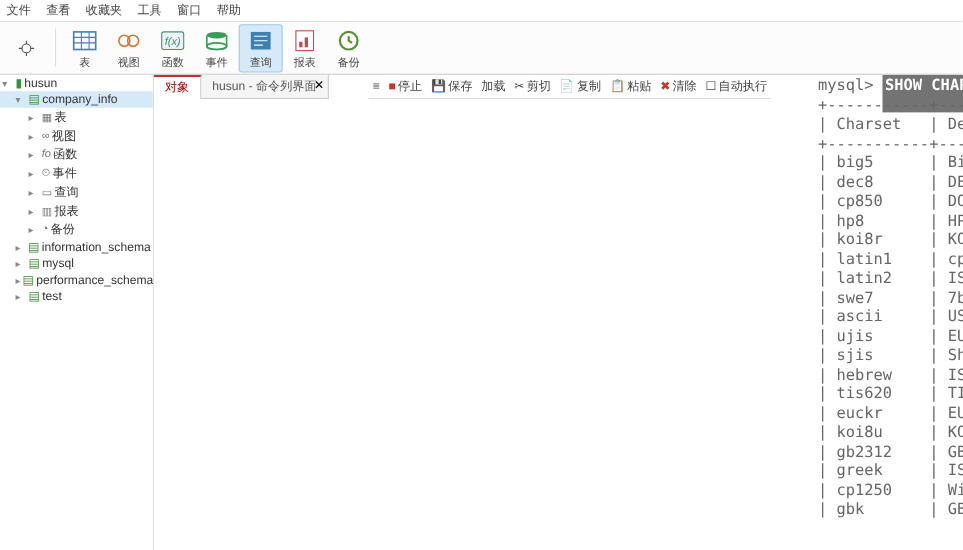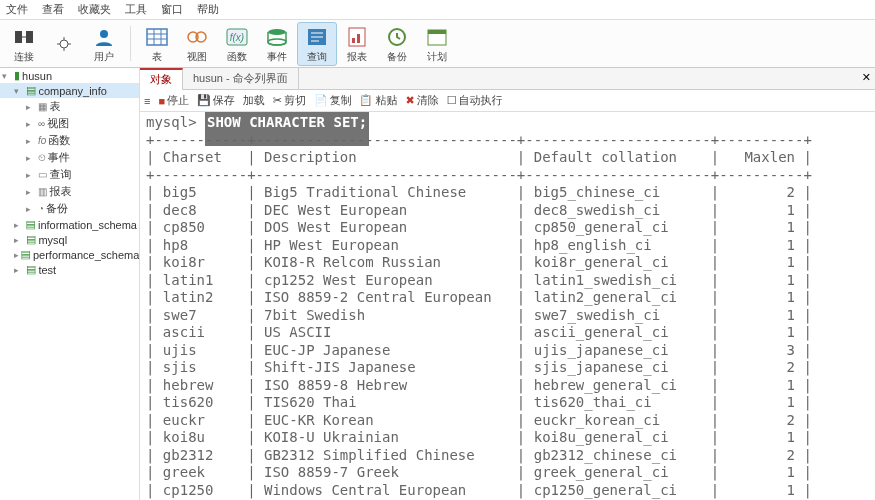--- a/index.html
+++ b/index.html
@@ -10,21 +10,21 @@
 .toolbar-divider { width: 1px; background: #ddd; margin: 4px 6px; align-self: stretch; }
 .tool-item { display: flex; flex-direction: column; align-items: center; justify-content: center; width: 40px; height: 44px; cursor: pointer; border: 1px solid transparent; border-radius: 3px; }
 .tool-item.active { background: #d6e9f8; border-color: #9ecae1; }
 .tool-icon { width: 26px; height: 26px; display: flex; align-items: center; justify-content: center; }
 .tool-label { font-size: 10px; color: #444; }
 .main { display: flex; height: calc(500px - 68px); }
 .sidebar { width: 140px; border-right: 1px solid #ddd; overflow-y: auto; background: #fff; }
 .tree { font-size: 11px; color: #333; }
 .tree-row { display: flex; align-items: center; padding: 1px 2px; white-space: nowrap; cursor: pointer; gap: 2px; }
 .tree-row.selected { background: #d6e9f8; }
-.content { flex: 1; display: flex; flex-direction: column; overflow: hidden; }
+.content { flex: 1; display: flex; flex-direction: row; overflow: hidden; gap: 36px; }
 .tabbar { display: flex; align-items: center; height: 22px; background: #f5f5f5; border-bottom: 1px solid #ccc; position: relative; }
 .tab { display: flex; align-items: center; height: 22px; padding: 0 10px; border-right: 1px solid #ccc; font-size: 11px; color: #555; cursor: pointer; }
 .tab.active { background: #fff; color: #a00000; border-top: 2px solid #b33; }
 .subtoolbar { display: flex; align-items: center; height: 22px; border-bottom: 1px solid #ddd; padding: 0 4px; gap: 8px; font-size: 11px; color: #444; }
 .subtoolbar .btn { display: inline-flex; align-items: center; gap: 2px; cursor: pointer; }
 .console { flex: 1; overflow: auto; padding: 2px 6px; font-family: "Consolas", monospace; font-size: 14px; color: #666; white-space: pre; line-height: 1.25; }
 .console .selected-cmd { background: #737373; color: #fff; padding: 16px 2px; font-weight: bold; }
 .tab-close { position:absolute; right:4px; top:3px; cursor:pointer; }
 svg { display: block; }
 </style>
@@ -37,44 +37,25 @@
     <span>收藏夹</span>
     <span>工具</span>
     <span>窗口</span>
     <span>帮助</span>
   </div>
 
 <div class="toolbar" id="toolbar">
     <div class="tool-item">
       <div class="tool-icon">
         <svg width="22" height="22">
-          <rect x="2" y="5" width="7" height="12" fill="#444"></rect>
-          <rect x="13" y="5" width="7" height="12" fill="#444"></rect>
-          <line x1="9" y1="11" x2="13" y2="11" stroke="#444"></line>
-        </svg>
-      </div>
-      <div class="tool-label">连接</div>
-    </div>
-    <div class="tool-item">
-      <div class="tool-icon">
-        <svg width="22" height="22">
           <circle cx="11" cy="11" r="4" fill="none" stroke="#555"></circle>
           <path d="M11 4v3M11 15v3M4 11h3M15 11h3" stroke="#555"></path>
         </svg>
       </div>
       <div class="tool-label"></div>
-    </div>
-    <div class="tool-item">
-      <div class="tool-icon">
-        <svg width="22" height="22">
-          <circle cx="11" cy="8" r="4" fill="#1f77b4"></circle>
-          <path d="M3 20c0-5 16-5 16 0" fill="#1f77b4"></path>
-        </svg>
-      </div>
-      <div class="tool-label">用户</div>
     </div>
     <div class="toolbar-divider"></div>
     <div class="tool-item">
       <div class="tool-icon">
         <svg width="24" height="22">
           <rect x="2" y="3" width="20" height="16" fill="none" stroke="#4a7fbf" stroke-width="1.5"></rect>
           <line x1="2" y1="8" x2="22" y2="8" stroke="#4a7fbf"></line>
           <line x1="2" y1="13" x2="22" y2="13" stroke="#4a7fbf"></line>
           <line x1="9" y1="3" x2="9" y2="19" stroke="#4a7fbf"></line>
           <line x1="16" y1="3" x2="16" y2="19" stroke="#4a7fbf"></line>
@@ -132,29 +113,20 @@
       <div class="tool-label">报表</div>
     </div>
     <div class="tool-item">
       <div class="tool-icon">
         <svg width="24" height="22">
           <circle cx="12" cy="11" r="8" fill="none" stroke="#5a8f3a" stroke-width="2"></circle>
           <path d="M12 7v4l3 2" stroke="#5a8f3a" stroke-width="2" fill="none"></path>
         </svg>
       </div>
       <div class="tool-label">备份</div>
-    </div>
-    <div class="tool-item">
-      <div class="tool-icon">
-        <svg width="24" height="22">
-          <rect x="3" y="4" width="18" height="15" fill="#fff" stroke="#5a8f3a"></rect>
-          <rect x="3" y="4" width="18" height="4" fill="#5a8f3a"></rect>
-        </svg>
-      </div>
-      <div class="tool-label">计划</div>
     </div>
   </div>
 
 <div class="main">
   <div class="sidebar">
     <div class="tree" id="tree">
         <div class="tree-row" style="padding-left: 2px;">
           <span style="width:10px;color:#888;font-size:9px;">▾</span>
           <span style="color:#3a8f3a;">▮</span>
           <span>husun</span>

